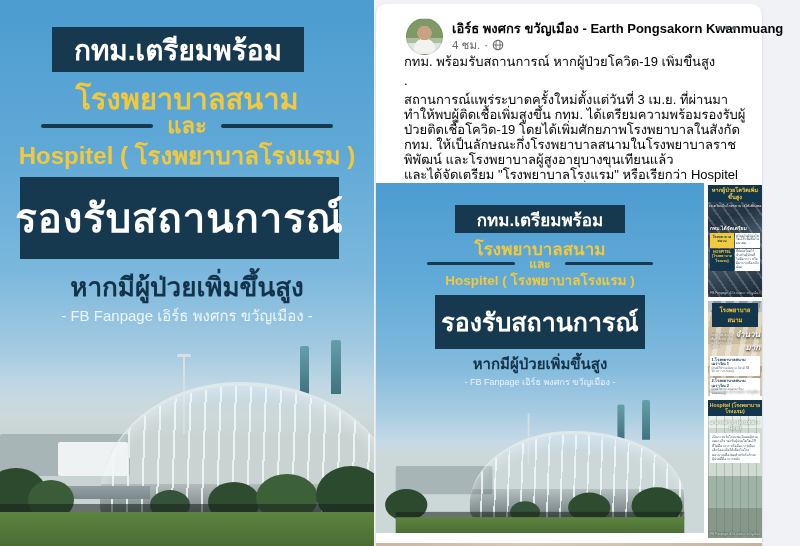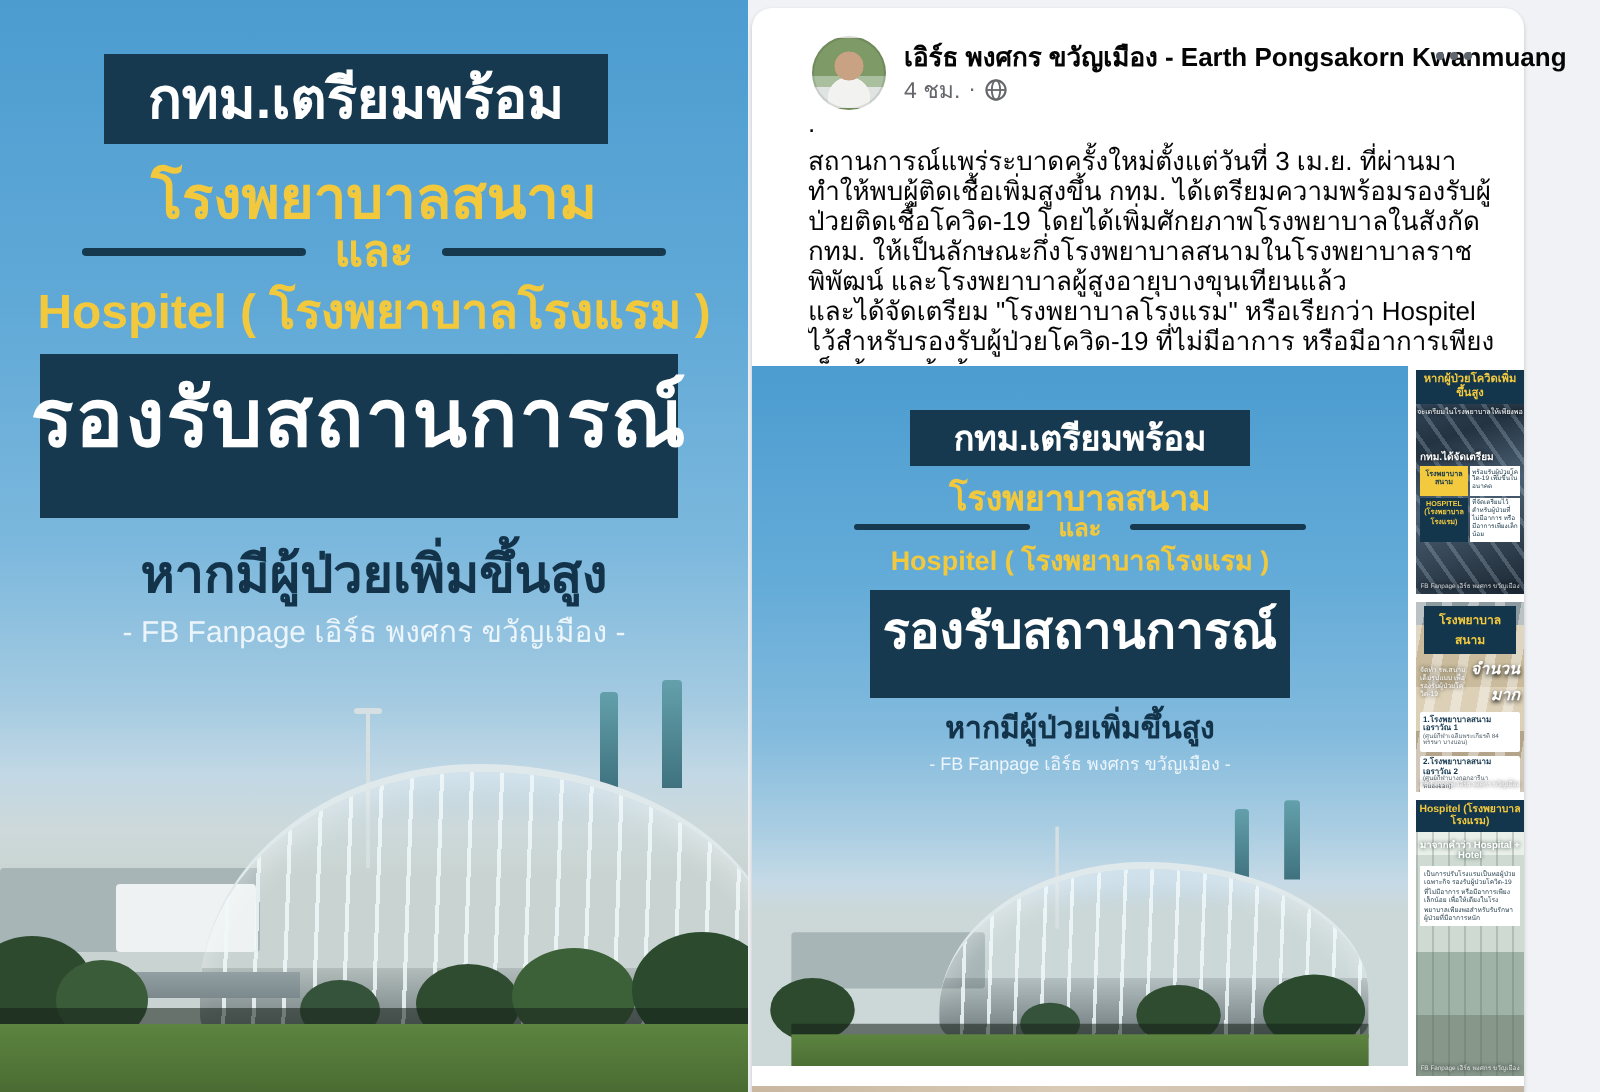--- a/index.html
+++ b/index.html
@@ -25,21 +25,21 @@
   .stadium::before{content:"";position:absolute;left:0;right:0;bottom:0;height:34px;
     background:linear-gradient(180deg,rgba(40,50,55,.15),rgba(35,45,50,.55));}
   .tower{background:linear-gradient(180deg,#63a0ab,#3f727e);border-radius:2px 2px 0 0;}
   .pole{background:#d6e0e3;}
   .treeband{left:0;width:100%;height:64px;}
   .tree{position:absolute;border-radius:50%;}
   .grass{left:0;width:100%;background:linear-gradient(180deg,#5d8440,#4a6c33);}
   .fence{left:0;width:100%;height:10px;background:rgba(22,32,26,.55);}
   .road{background:linear-gradient(180deg,#93a0a3,#7c898c);}
 
-  .p-badge{background:#16394f;color:#fff;font-weight:bold;display:flex;justify-content:center;white-space:nowrap;}
+  .p-badge{background:#16394f;color:#fff;font-weight:bold;display:flex;align-items:center;justify-content:center;white-space:nowrap;}
   .p-yellow{color:#f2c93d;font-weight:bold;text-align:center;width:100%;white-space:nowrap;}
   .androw{width:100%;display:flex;align-items:center;justify-content:center;gap:14px;}
   .androw .bar{height:4px;background:#16394f;border-radius:2px;}
   .p-navy-text{color:#123349;font-weight:bold;text-align:center;width:100%;white-space:nowrap;}
   .p-credit{color:rgba(240,248,252,.95);text-align:center;width:100%;white-space:nowrap;}
 
   .poster-large .t-badge{left:52px;top:27px;width:252px;height:45px;font-size:28px;}
   .poster-large .t-line1{top:76px;font-size:29px;}
   .poster-large .t-and{top:108px;font-size:22px;color:#f2c93d;font-weight:bold;}
   .poster-large .t-and .bar{width:112px;}
@@ -172,20 +172,21 @@
       <line x1="1.6" y1="8" x2="14.4" y2="8" stroke="#65676b" stroke-width="1.2"></line>
     </svg>
   </div>
   <div class="abs menu-dots">
       <i></i>
       <i></i>
       <i></i>
     </div>
 
   <div class="abs post-body">
+    <p>กทม. พร้อมรับสถานการณ์ หากผู้ป่วยโควิด-19 เพิ่มขึ้นสูง</p>
     <p>.</p>
     <p class="para">สถานการณ์แพร่ระบาดครั้งใหม่ตั้งแต่วันที่ 3 เม.ย. ที่ผ่านมา ทำให้พบผู้ติดเชื้อเพิ่มสูงขึ้น กทม. ได้เตรียมความพร้อมรองรับผู้ป่วยติดเชื้อโควิด-19  โดยได้เพิ่มศักยภาพโรงพยาบาลในสังกัด กทม. ให้เป็นลักษณะกึ่งโรงพยาบาลสนามในโรงพยาบาลราชพิพัฒน์ และโรงพยาบาลผู้สูงอายุบางขุนเทียนแล้ว</p>
     <p class="para"><span>และได้จัดเตรียม "โรงพยาบาลโรงแรม" หรือเรียกว่า Hospitel  ไว้สำหรับรองรับผู้ป่วยโควิด-19 ที่ไม่มีอาการ หรือมีอาการเพียงเล็กน้อย แล้วด้วย... </span></p>
   </div>
 
   <div class="abs attachment">
 
     <div class="abs poster-small">
       <div class="abs scene" style="height:146px;transform:scale(.88);transform-origin:50% 100%;">
         <div class="abs bldg" style="left:0;top:70px;width:110px;height:32px;background:#a7b5b6;"></div>

